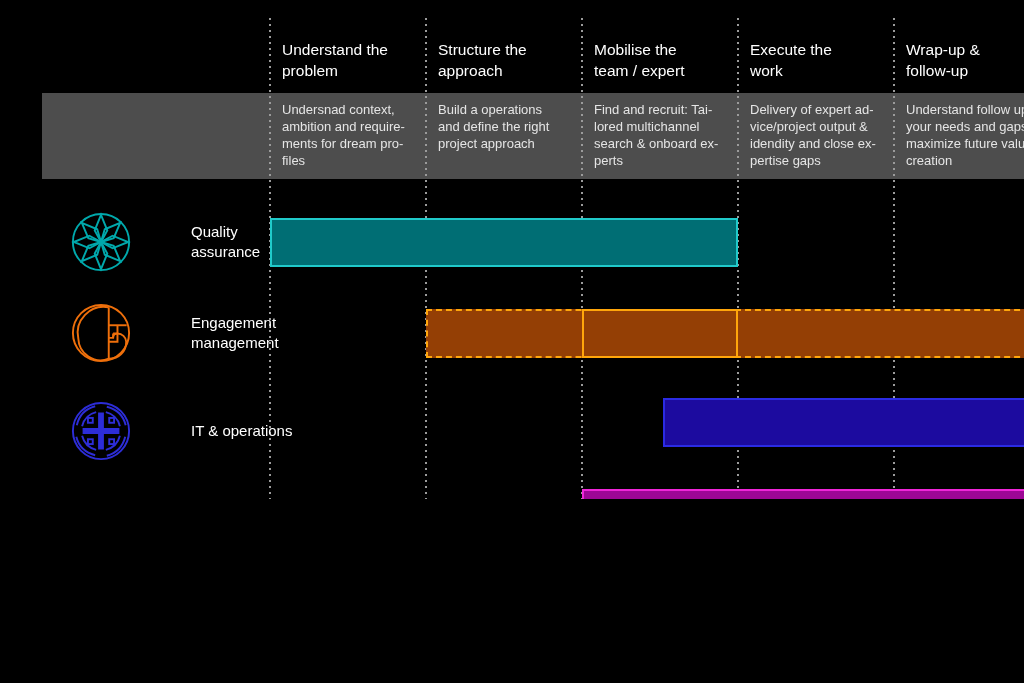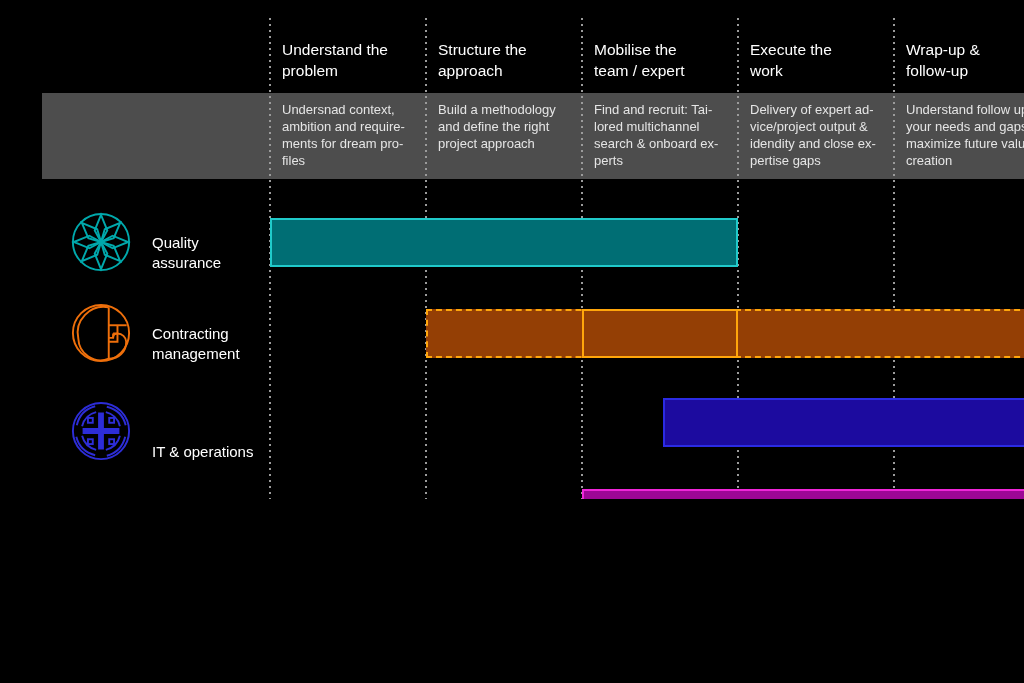--- a/index.html
+++ b/index.html
@@ -9,21 +9,21 @@
   }
   .band{position:absolute;left:0;top:93px;width:1024px;height:86px;background:#4d4d4d;z-index:1;}
   .gridline{position:absolute;top:18px;height:640px;width:2px;z-index:2;
     background:repeating-linear-gradient(to bottom,#9b9b9b 0 2px,transparent 2px 6px);}
   .col{position:absolute;top:0;width:160px;z-index:4;}
   .c0{left:240px}.c1{left:396px}.c2{left:552px}.c3{left:708px}.c4{left:864px}
   .col-title{position:absolute;top:39px;left:0;width:150px;font-size:15.5px;line-height:21px;
     white-space:pre-line;color:#fff;}
   .col-sub{position:absolute;top:101px;left:0;width:158px;font-size:13px;line-height:17px;
     white-space:pre-line;color:#e5e5e5;}
-  .row{position:absolute;left:28px;height:62px;display:flex;align-items:flex-end;z-index:4;}
+  .row{position:absolute;left:28px;height:62px;display:flex;align-items:center;z-index:4;gap:39px;}
   .r0{top:211px}.r1{top:302px}.r2{top:400px}.r3{top:482px}.r4{top:572px}
   .row-icon{width:62px;height:62px;flex:0 0 62px;}
   .row-label{margin-left:20px;font-size:15px;line-height:20px;white-space:pre-line;color:#fff;}
   .bar{position:absolute;height:49px;box-sizing:border-box;z-index:3;}
   .bar-highlight{position:absolute;height:49px;box-sizing:border-box;z-index:3;background:transparent;}
 </style>
 </head>
 <body>
 
 <div id="canvas">
@@ -49,21 +49,21 @@
     <div class="col-title">Understand the
 problem</div>
     <div class="col-sub">Undersnad context,
 ambition and require-
 ments for dream pro-
 files</div>
   </div>
   <div class="col c1">
     <div class="col-title">Structure the
 approach</div>
-    <div class="col-sub">Build a methodology
+    <div class="col-sub">Build a operations
 and define the right
 project approach</div>
   </div>
   <div class="col c2">
     <div class="col-title">Mobilise the
 team / expert</div>
     <div class="col-sub">Find and recruit: Tai-
 lored multichannel
 search &amp; onboard ex-
 perts</div>
@@ -107,21 +107,21 @@
     <svg class="row-icon" viewBox="0 0 64 64">
       <g fill="none" stroke-width="2" stroke="#ee6f0b">
         <circle cx="32" cy="32" r="29"></circle>
         <path d="M40 5.5 L40 58.5"></path>
         <path d="M40 24 L58.5 24"></path>
         <path d="M49 24 L49 41 L40 41"></path>
         <path d="M44.5 32.5 L49 32.5 M44.5 32.5 L44.5 37 L40 37"></path>
         <path d="M40 5.5 A27 27 0 0 0 8.6 38 A23 23 0 0 0 40 58.5 A17 17 0 0 0 58 41 A9 9 0 0 0 49 32.5 A4.5 4.5 0 0 0 44.5 37"></path>
       </g>
     </svg>
-    <div class="row-label">Contracting
+    <div class="row-label">Engagement
 management</div>
   </div>
 
   <div class="row r2">
     <svg class="row-icon" viewBox="0 0 64 64">
       <g fill="none" stroke-width="2" stroke="#2d2dd8">
         <circle cx="32" cy="32" r="29"></circle>
         <path d="M32 13 L32 51 M13 32 L51 32" stroke-width="6"></path>
         <g>
           <path d="M26 6.5 C16 9 9.5 16 7 26"></path>

